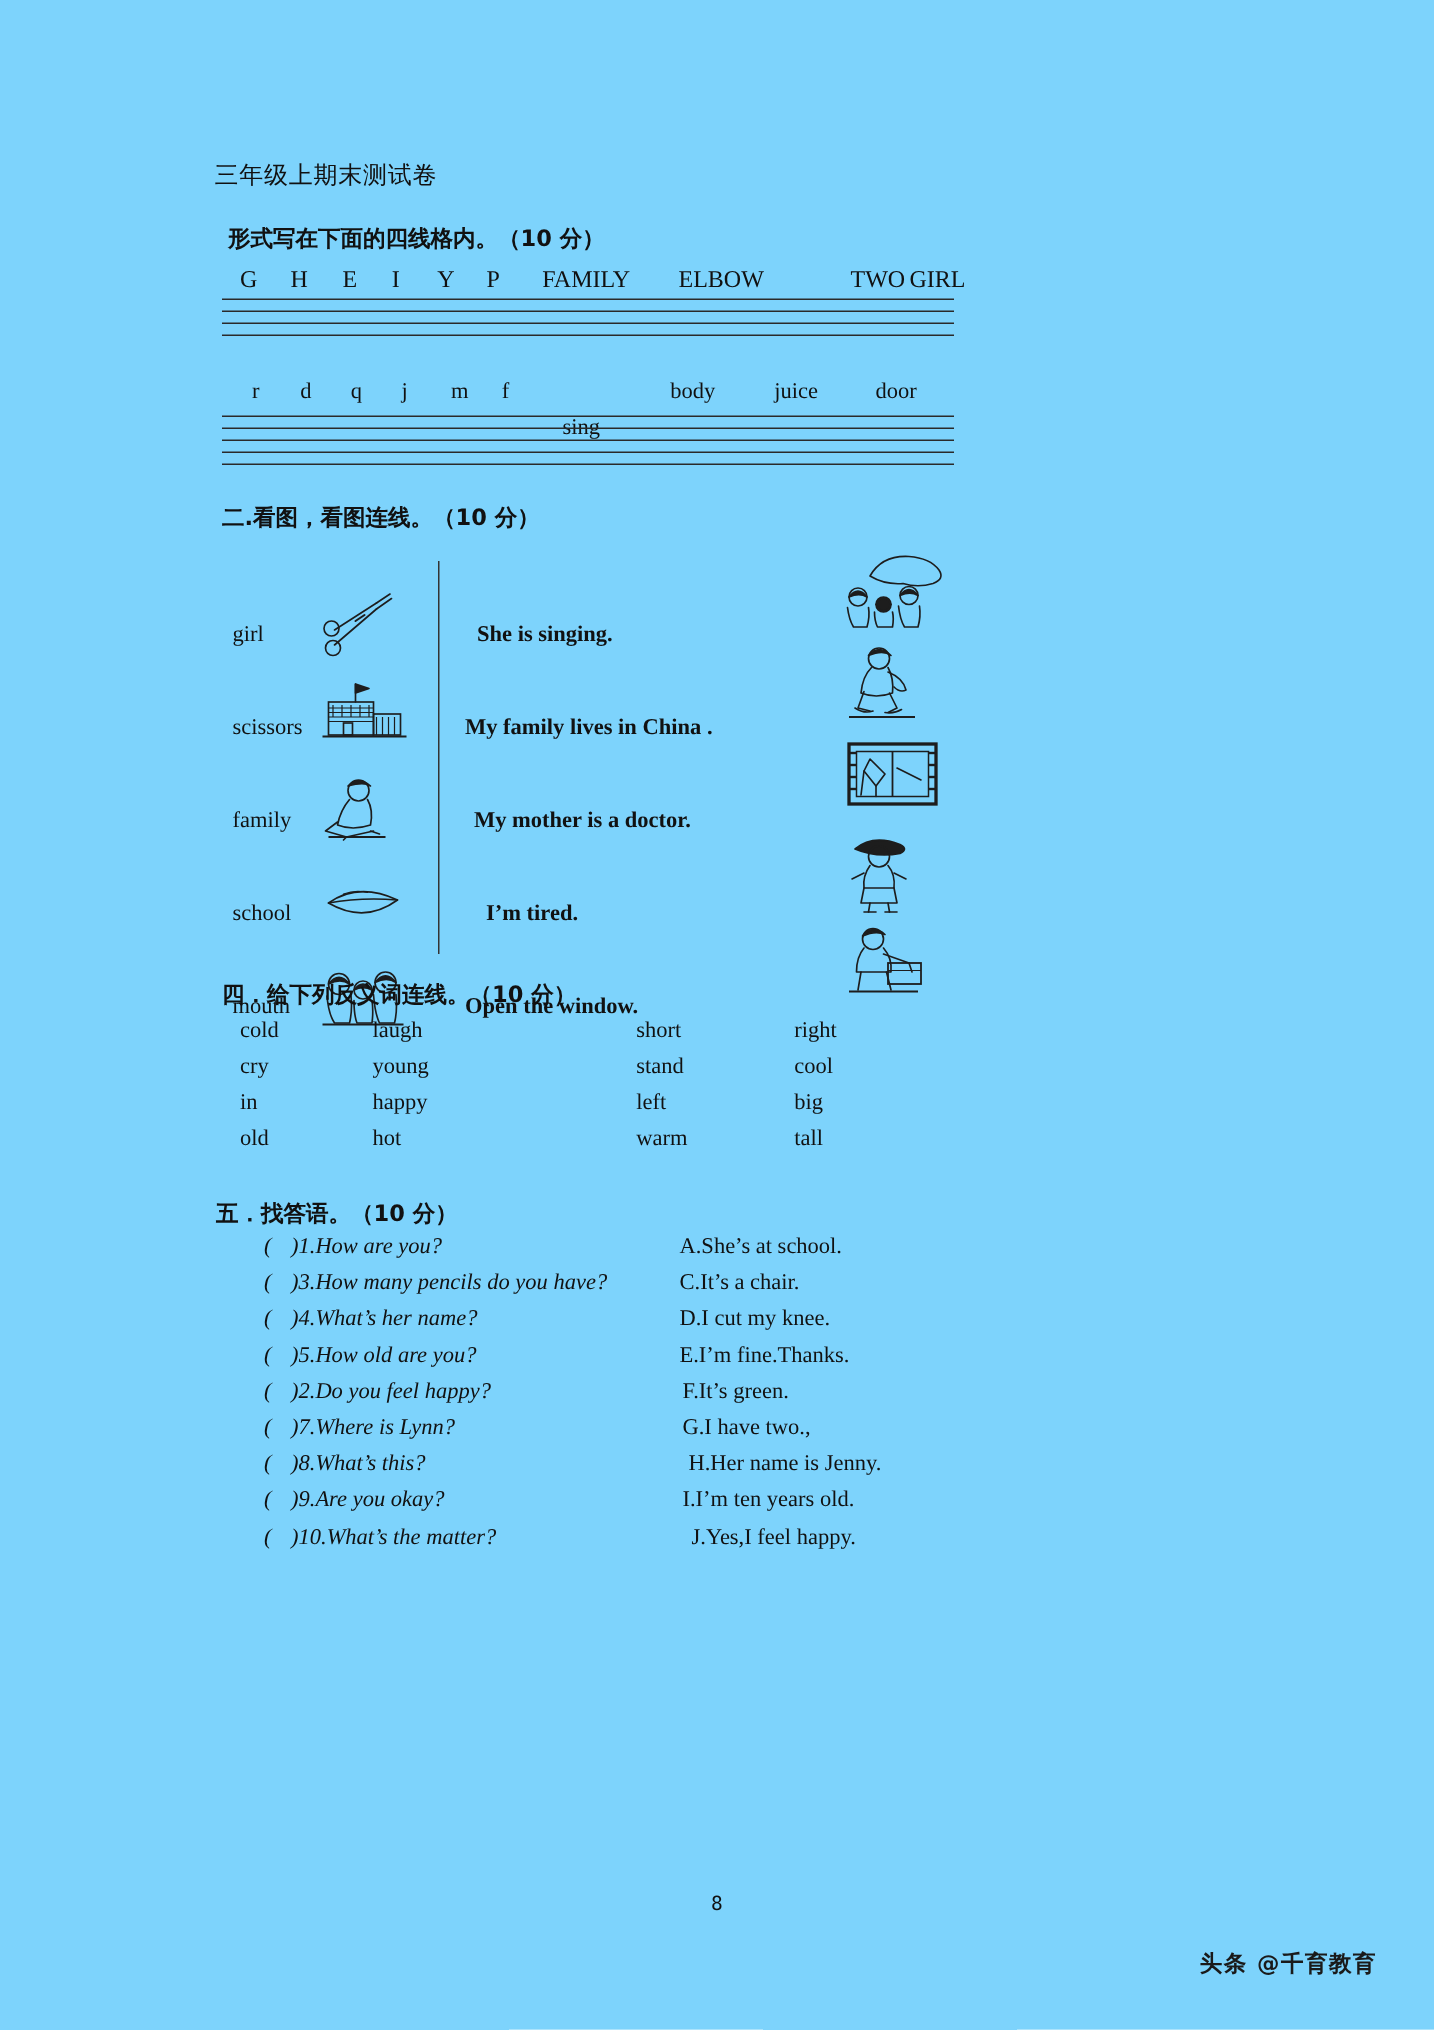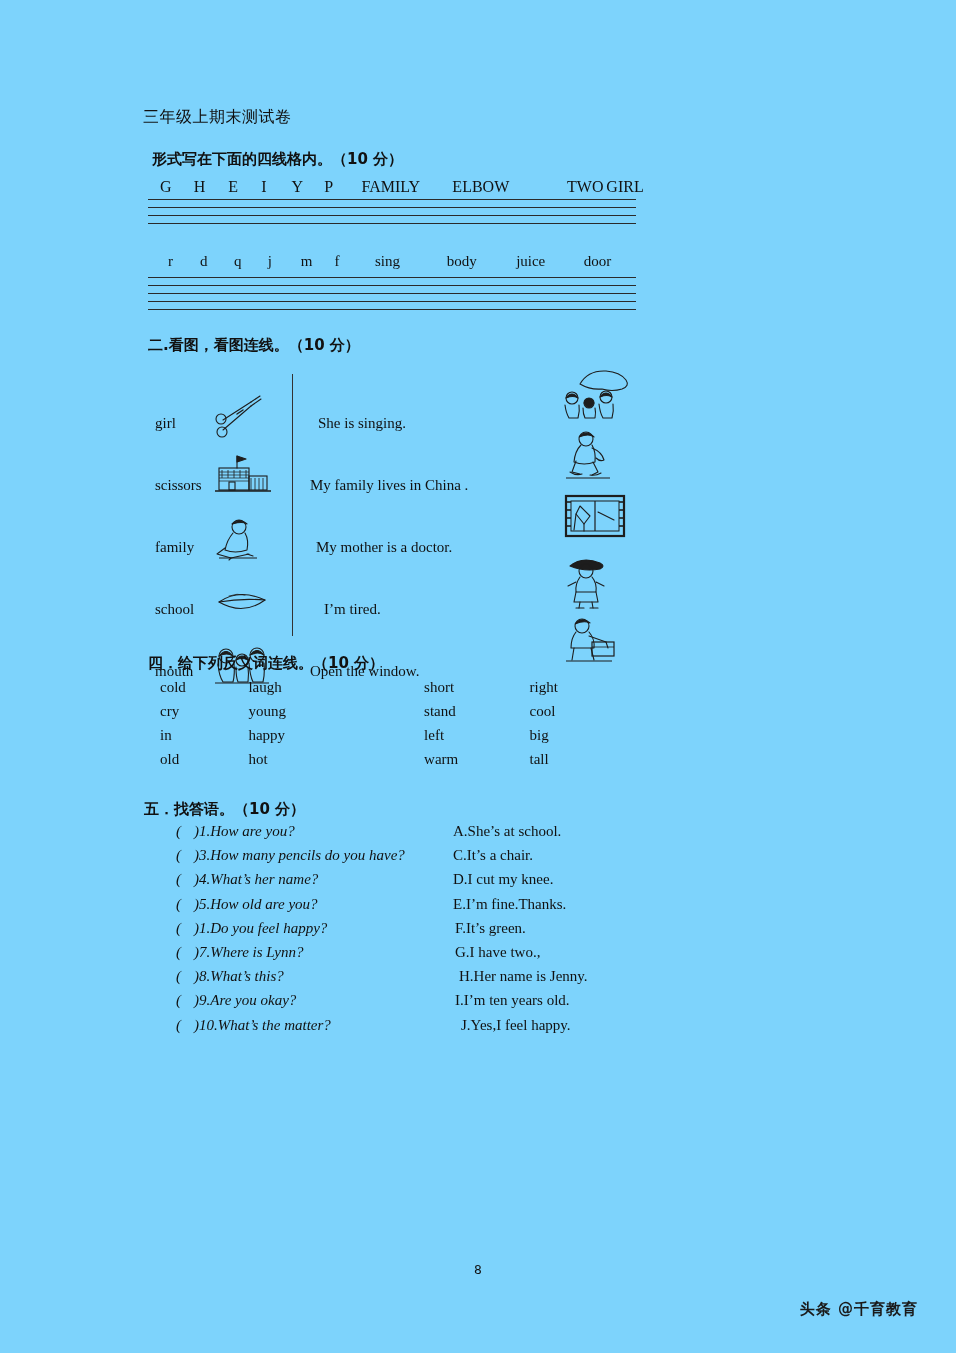--- a/index.html
+++ b/index.html
@@ -119,20 +119,21 @@
     bottom: -4px;
     width: 58px;
     height: 50px;
   }
 
   .sent-col { position: absolute; left: 310px; top: 374px; width: 250px; }
   .sent-col .srow {
     height: 62px;
     position: relative;
     font-size: 15px;
+    font-weight: bold;
   }
   .sent-col .slabel {
     position: absolute;
     left: 0;
     bottom: 4px;
     white-space: nowrap;
   }
 
   .pic-col { position: absolute; left: 558px; top: 366px; width: 86px; }
   .pic-col .prow {
@@ -266,21 +267,21 @@
       <div class="gline"></div>
     </div>
 
   <div class="lower-row">
       <span style="position: absolute; left: 0px;">r</span>
       <span style="position: absolute; left: 32.11px;">d</span>
       <span style="position: absolute; left: 65.91px;">q</span>
       <span style="position: absolute; left: 99.71px;">j</span>
       <span style="position: absolute; left: 132.665px;">m</span>
       <span style="position: absolute; left: 166.465px;">f</span>
-      <span style="position: absolute; left: 207.025px;">sing</span>
+      <span style="position: absolute; left: 207.025px; margin-top: 24px;">sing</span>
       <span style="position: absolute; left: 278.85px;">body</span>
       <span style="position: absolute; left: 348.14px;">juice</span>
       <span style="position: absolute; left: 415.74px;">door</span>
     </div>
 
   <div class="grid" id="grid-bot">
       <div class="gline"></div>
       <div class="gline"></div>
       <div class="gline"></div>
       <div class="gline"></div>
@@ -521,21 +522,21 @@
       </div>
       <div class="qa-row">
         <span class="qa-q"><span class="paren">(</span><span class="blank"></span><span class="paren">)</span><span>4.What’s her name?</span></span>
         <span class="qa-a" style="left: 277px;">D.I cut my knee.</span>
       </div>
       <div class="qa-row">
         <span class="qa-q"><span class="paren">(</span><span class="blank"></span><span class="paren">)</span><span>5.How old are you?</span></span>
         <span class="qa-a" style="left: 277px;">E.I’m fine.Thanks.</span>
       </div>
       <div class="qa-row">
-        <span class="qa-q"><span class="paren">(</span><span class="blank"></span><span class="paren">)</span><span>1.Do you feel happy?</span></span>
+        <span class="qa-q"><span class="paren">(</span><span class="blank"></span><span class="paren">)</span><span>2.Do you feel happy?</span></span>
         <span class="qa-a" style="left: 279px;">F.It’s green.</span>
       </div>
       <div class="qa-row">
         <span class="qa-q"><span class="paren">(</span><span class="blank"></span><span class="paren">)</span><span>7.Where is Lynn?</span></span>
         <span class="qa-a" style="left: 279px;">G.I have two.,</span>
       </div>
       <div class="qa-row">
         <span class="qa-q"><span class="paren">(</span><span class="blank"></span><span class="paren">)</span><span>8.What’s this?</span></span>
         <span class="qa-a" style="left: 283px;">H.Her name is Jenny.</span>
       </div>

